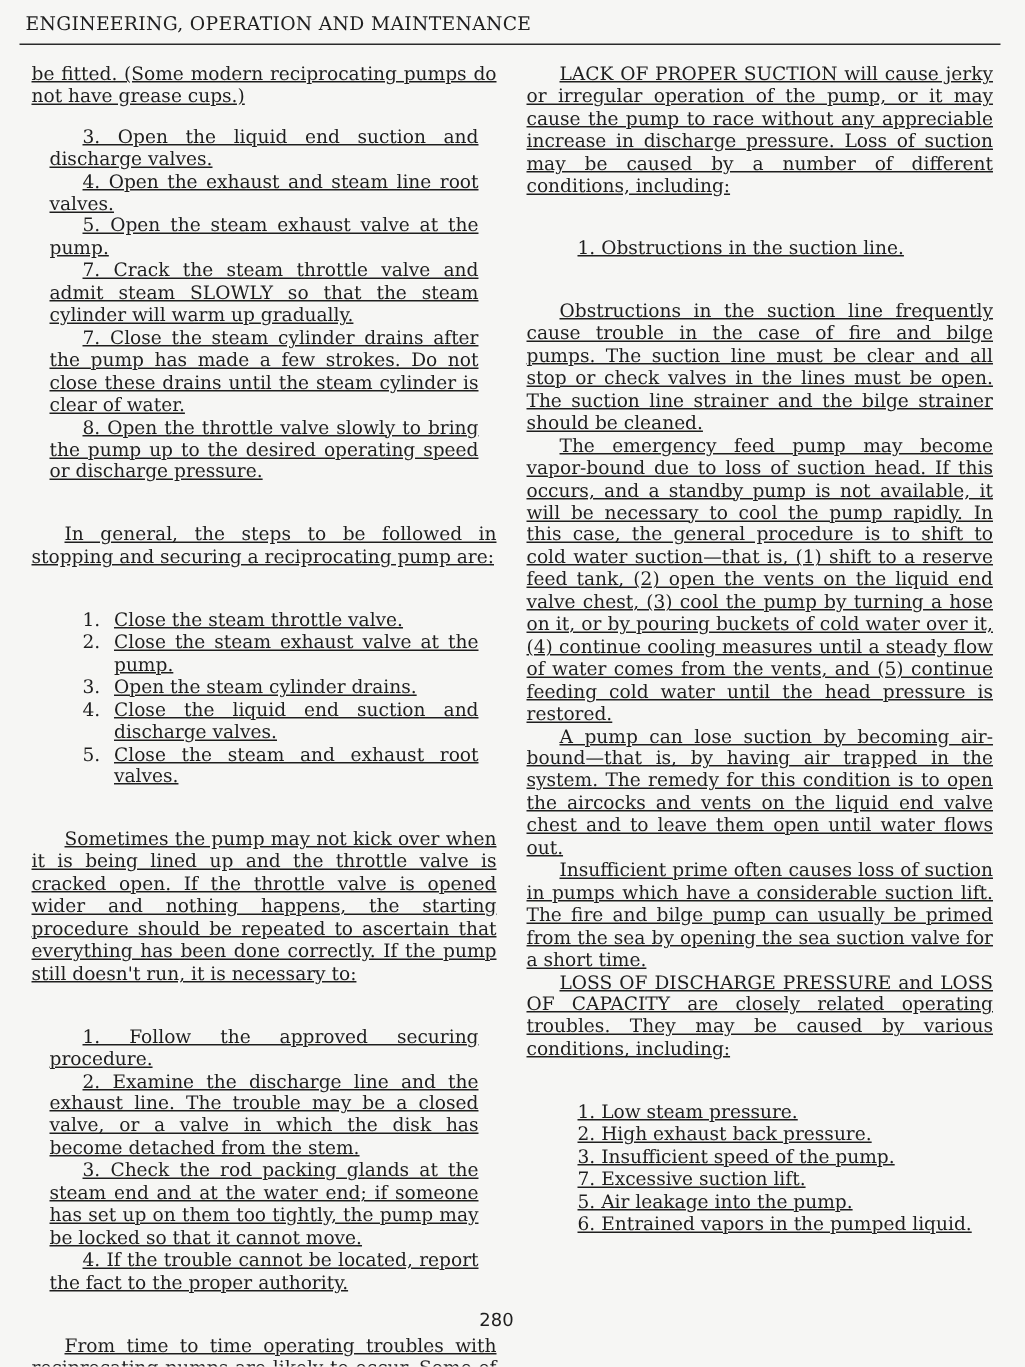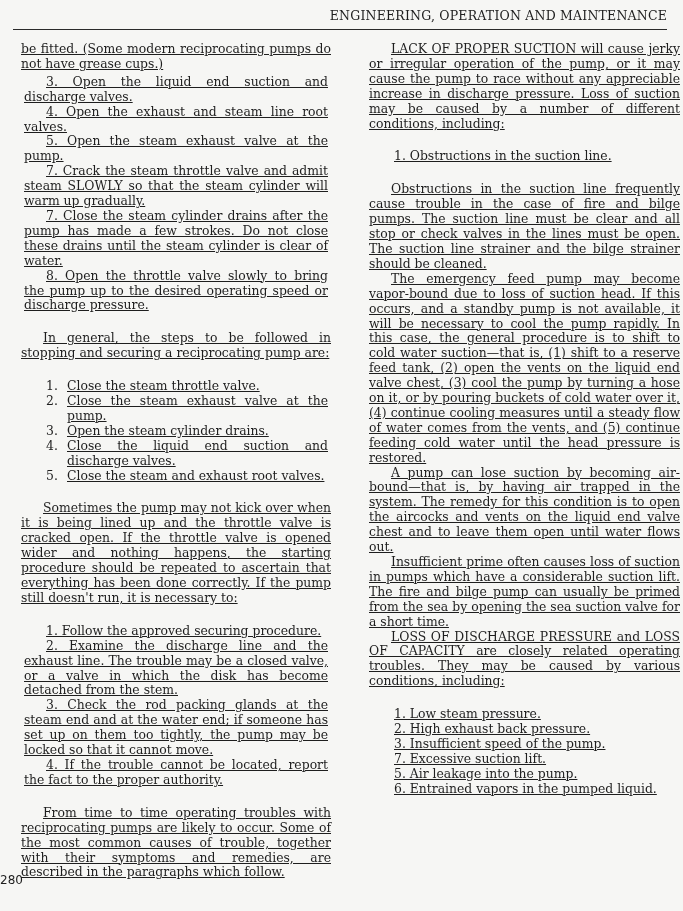--- a/index.html
+++ b/index.html
@@ -6,46 +6,46 @@
   body {
     width: 683px; height: 911px;
     background: #f6f6f4;
     color: #1e1e1e;
     font-family: "DejaVu Serif", "Liberation Serif", serif;
     position: relative;
     overflow: hidden;
   }
   .header {
     position: absolute; left: 17px; top: 8px; width: 650px;
-    text-align: right;
+    text-align: left;
     font-size: 12.5px; letter-spacing: 0.2px;
   }
   .header-rule {
     position: absolute; left: 13px; top: 29px; width: 654px; height: 0;
     border-top: 1.5px solid #2a2a2a;
   }
   .col {
     position: absolute; top: 42px;
     font-size: 12.4px;
     line-height: 14.9px;
     text-align: justify;
     text-decoration: underline;
   }
   .col-left { left: 21px; width: 310px; }
-  .col-right { left: 369px; width: 311px; }
+  .col-right { left: 351px; width: 311px; }
   p { margin: 0; text-indent: 22px; }
   p.noindent { text-indent: 0; }
   .gap { height: 15px; }
-  ol { list-style: none; margin: 3px; padding: 0; }
+  ol { list-style: none; margin: 12px; padding: 0; }
   ol.hang li { padding-left: 43px; text-indent: -21px; text-align: justify; }
   ol.hang li .num { display: inline-block; width: 21px; text-indent: 0; }
   ol.para li { text-indent: 22px; }
   .page-number {
     position: absolute; left: 0; width: 662px; top: 873px;
-    text-align: left;
+    text-align: center;
     font-family: "DejaVu Sans", "Liberation Sans", sans-serif;
     font-size: 12px;
   }
 </style>
 </head>
 <body>
 
 <div class="header">ENGINEERING, OPERATION AND MAINTENANCE</div>
 <div class="header-rule"></div>
 

